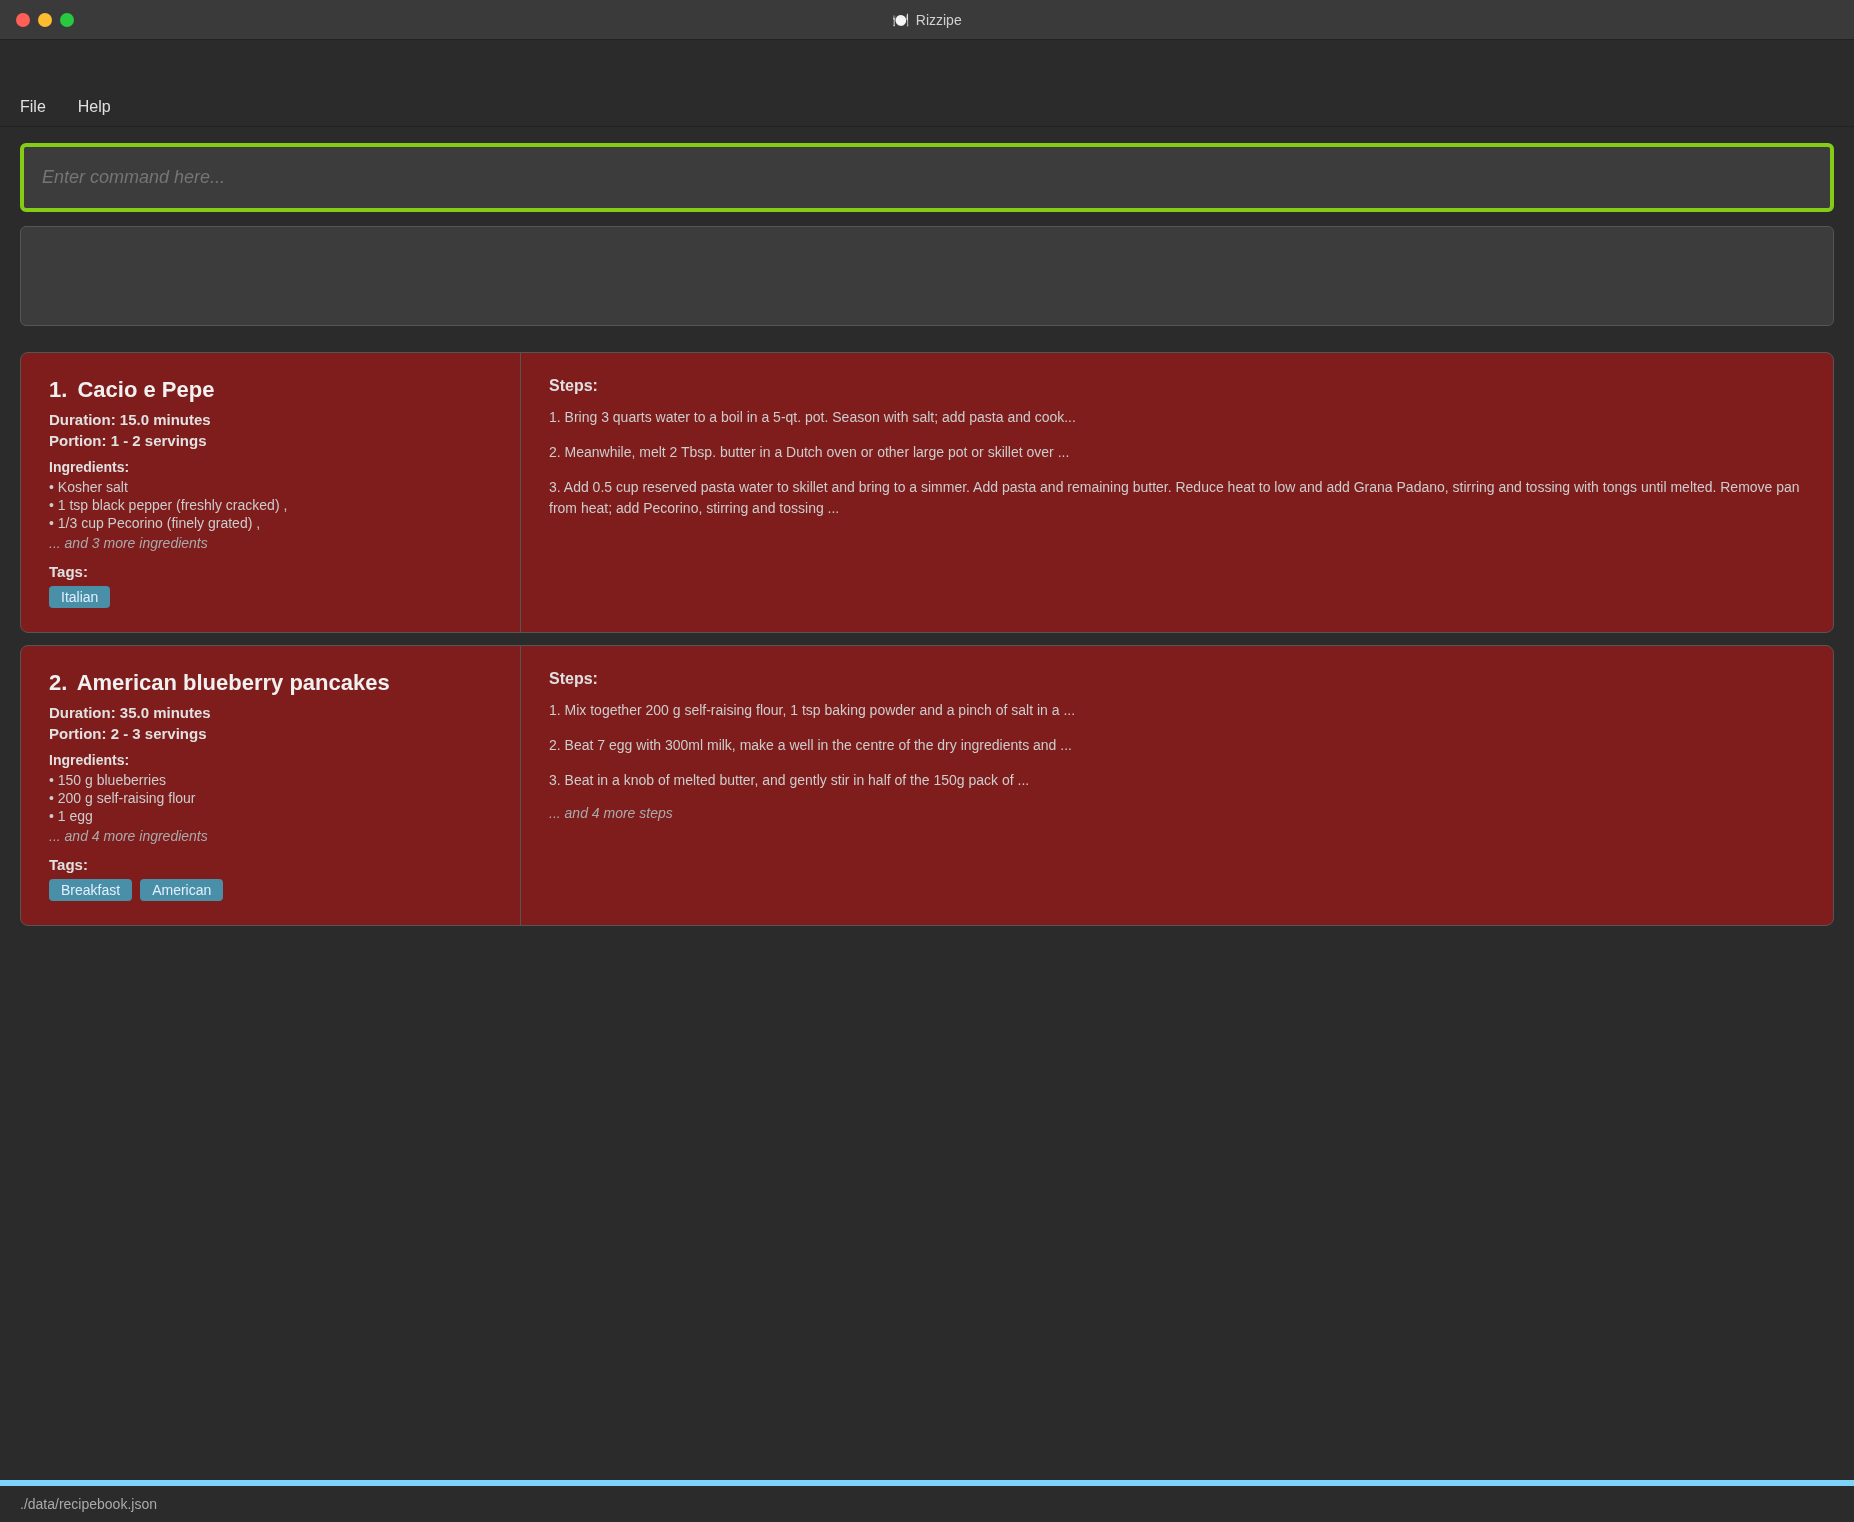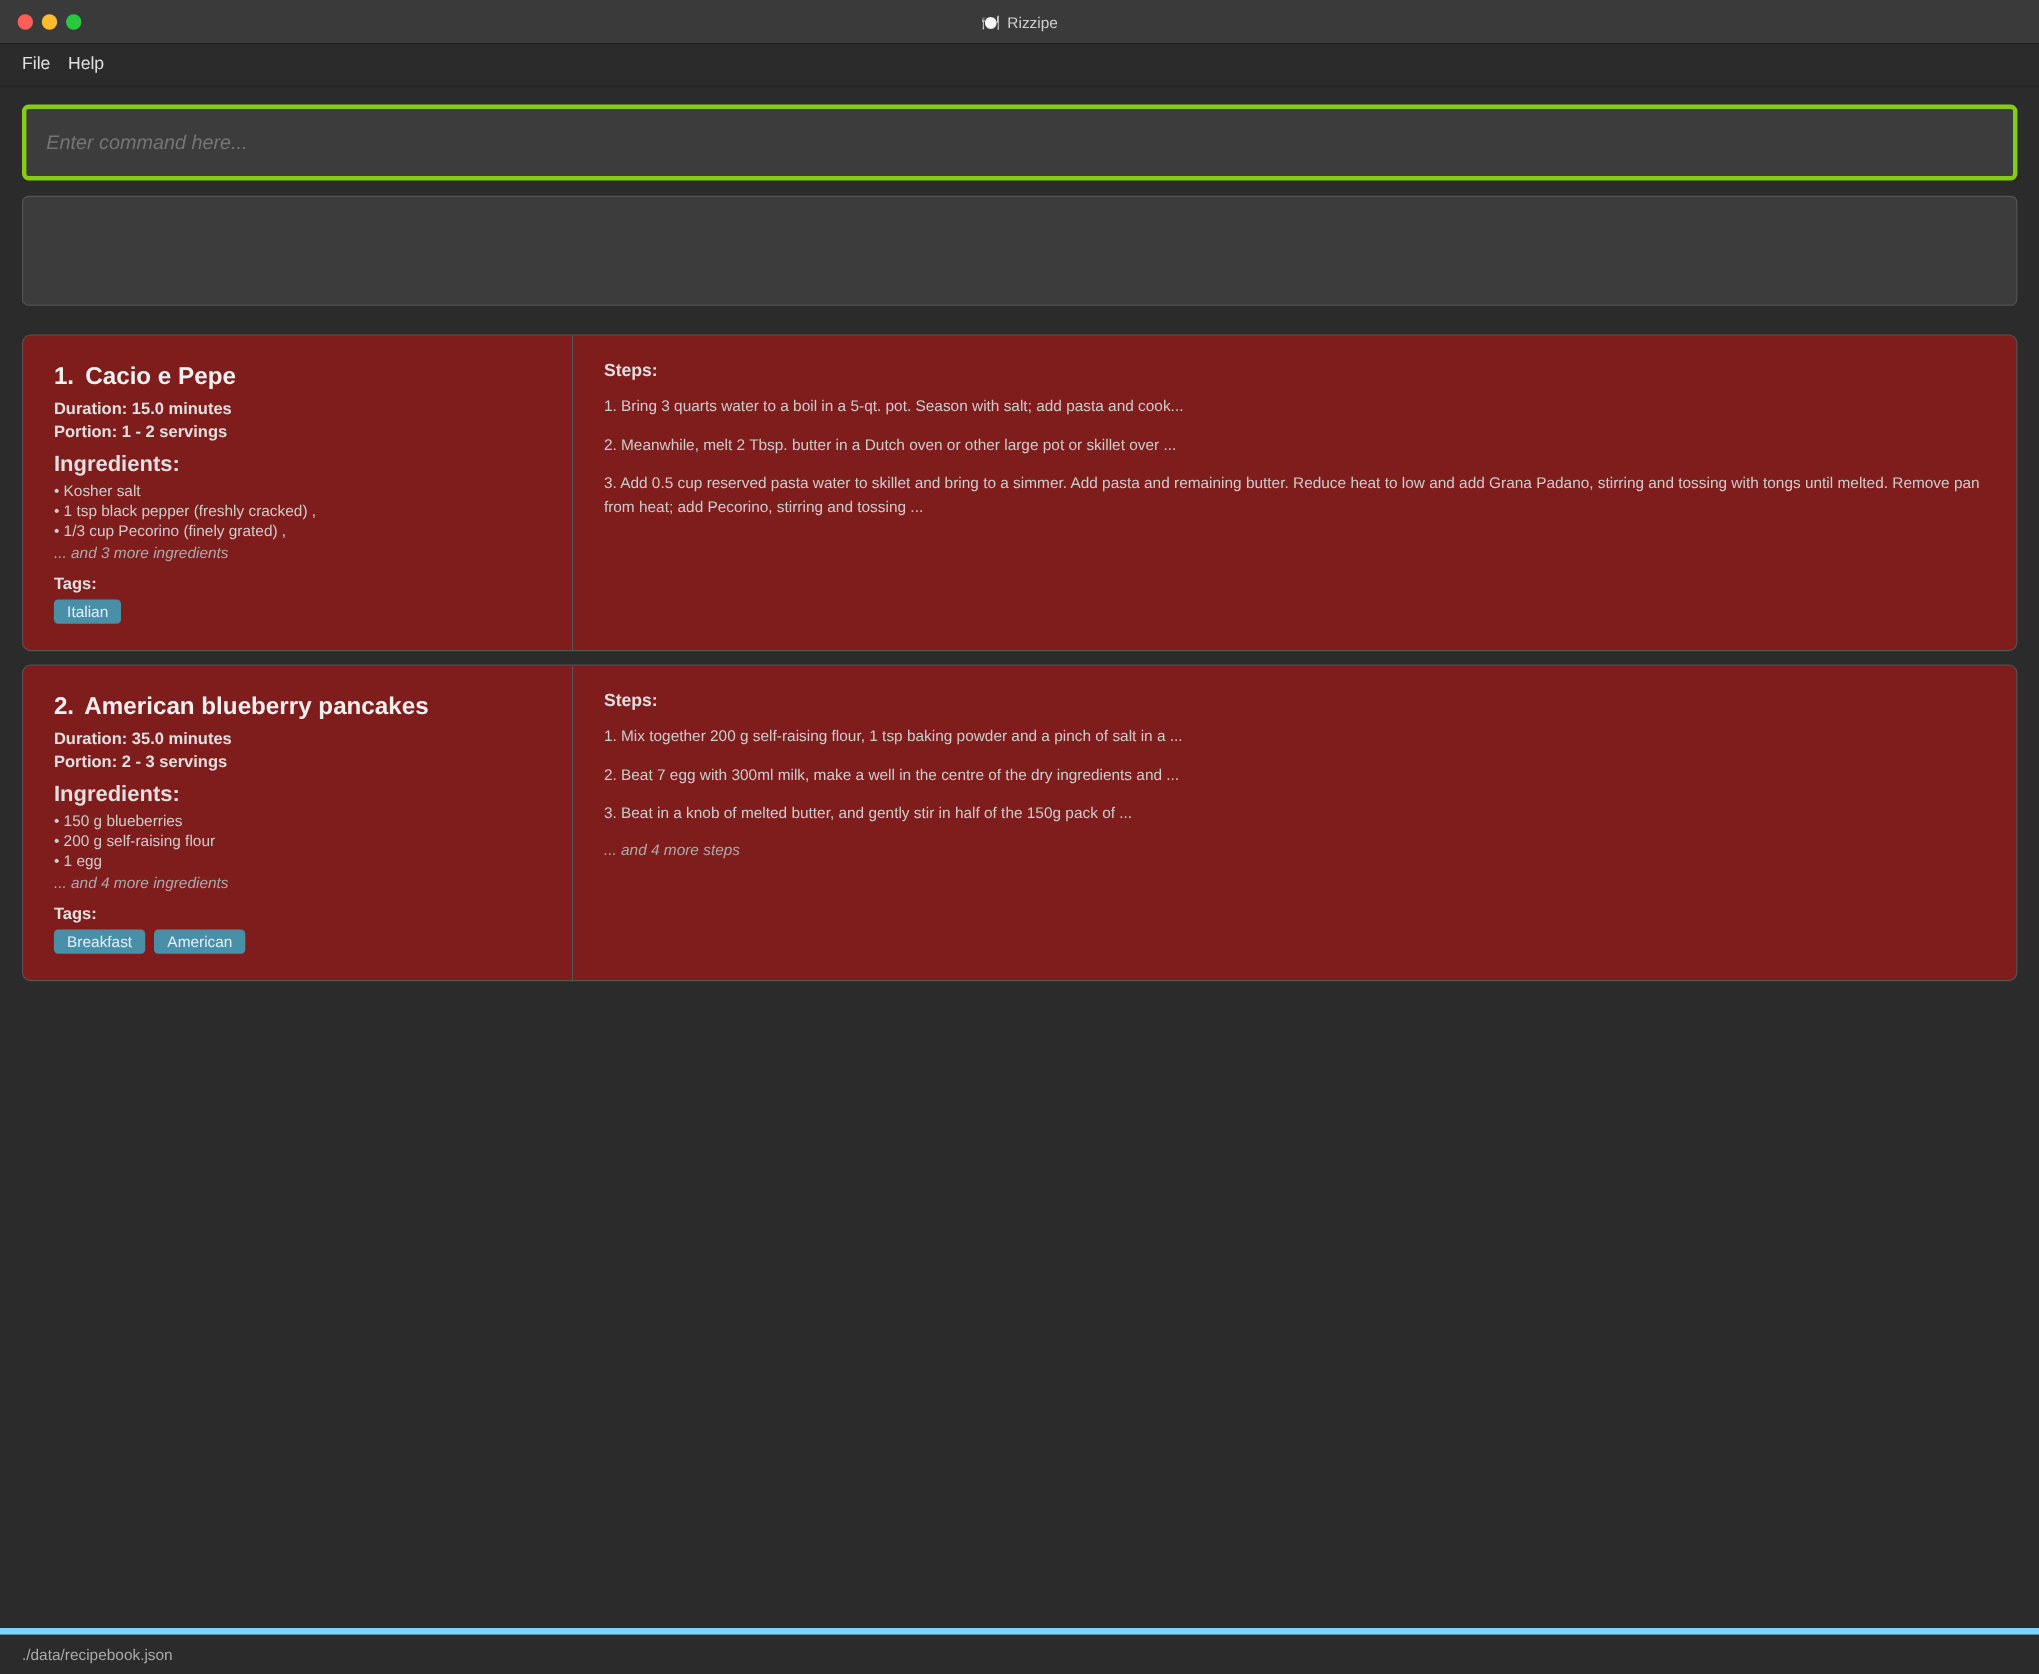--- a/index.html
+++ b/index.html
@@ -52,22 +52,23 @@
       display: flex;
       align-items: center;
       gap: 6px;
     }
 
     
     .menu-bar {
       background: #2b2b2b;
       padding: 10px 20px;
       display: flex;
-      gap: 16px;
+      gap: 32px;
       border-bottom: 1px solid #222;
+      margin-top: 48px;
     }
 
     .menu-item {
       font-size: 16px;
       color: #e0e0e0;
       cursor: pointer;
     }
 
     
     .command-section {
@@ -138,21 +139,21 @@
     }
 
     .recipe-meta {
       font-size: 15px;
       font-weight: bold;
       color: #e0e0e0;
       margin-bottom: 4px;
     }
 
     .recipe-section-label {
-      font-size: 20px;
+      font-size: 14px;
       font-weight: bold;
       color: #e0e0e0;
       margin-top: 10px;
       margin-bottom: 4px;
     }
 
     .recipe-ingredient {
       font-size: 14px;
       color: #ccc;
       margin-bottom: 2px;

